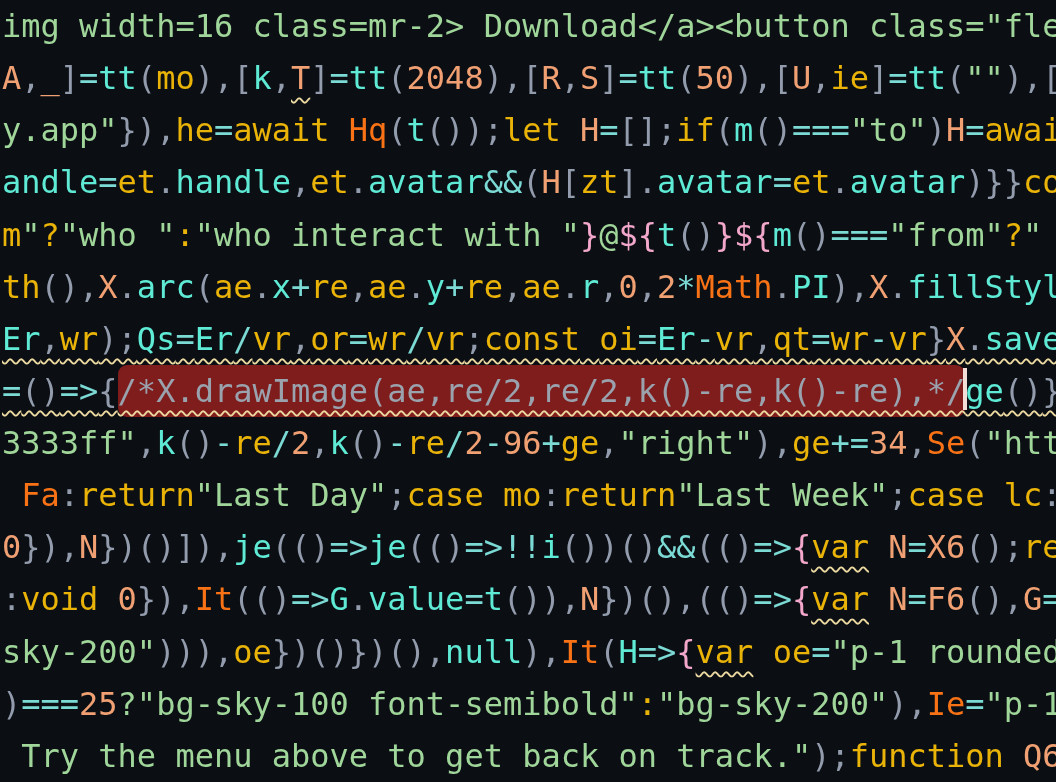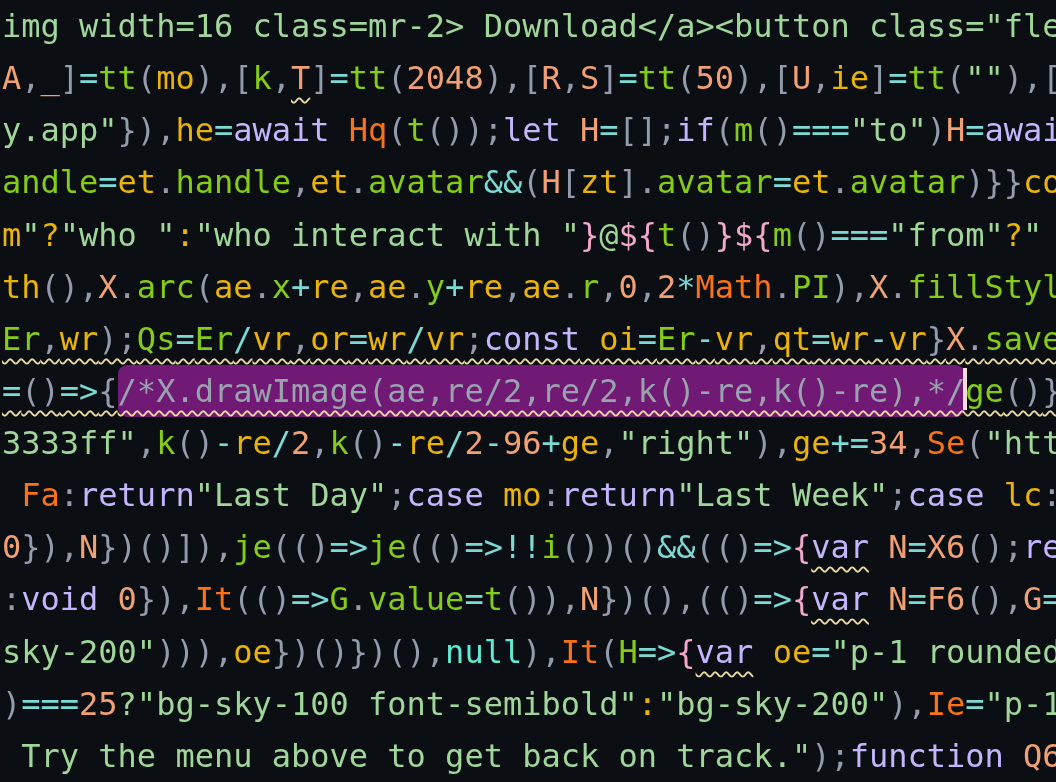--- a/index.html
+++ b/index.html
@@ -10,41 +10,41 @@
     background:#0b0f14;
     font-family:"DejaVu Sans Mono","Liberation Mono",monospace;
     font-size:32px;
     line-height:52.13px;
     white-space:pre;
     cursor:text;
   }
   .line{height:52.13px;padding-left:2px;}
   
   .tk-g  {color:#a0d69a;}  
-  .tk-b  {color:#84cc16;margin-top:16px;}  
+  .tk-b  {color:#5eead4;margin-top:16px;}  
   .tk-c  {color:#7cdad5;}  
   .tk-o  {color:#f0a072;}  
   .tk-r  {color:#5eead4;}  
   .tk-y  {color:#f97316;}  
-  .tk-p  {color:#c4b5fd;}  
+  .tk-p  {color:#eab308;}  
   .tk-pk {color:#f2a7cb;}  
   .tk-l  {color:#eab308;}  
   .tk-d  {color:#939cad;}  
   .tk-cm {color:#9aa2ae;}  
   
   .sq{
     text-decoration-line:underline;
     text-decoration-style:wavy;
     text-decoration-color:#ecd9a0;
     text-decoration-thickness:2px;
     text-underline-offset:8px;
   }
   
   .sel{
-    background:#701a75;
+    background:#7f1d1d;
     border-radius:9px;
     padding:7px 0;
     margin-top:16px;
   }
   
   .cursor{
     display:inline-block;
     width:4px;height:42px;
     background:#f2ded6;
     vertical-align:-8px;

